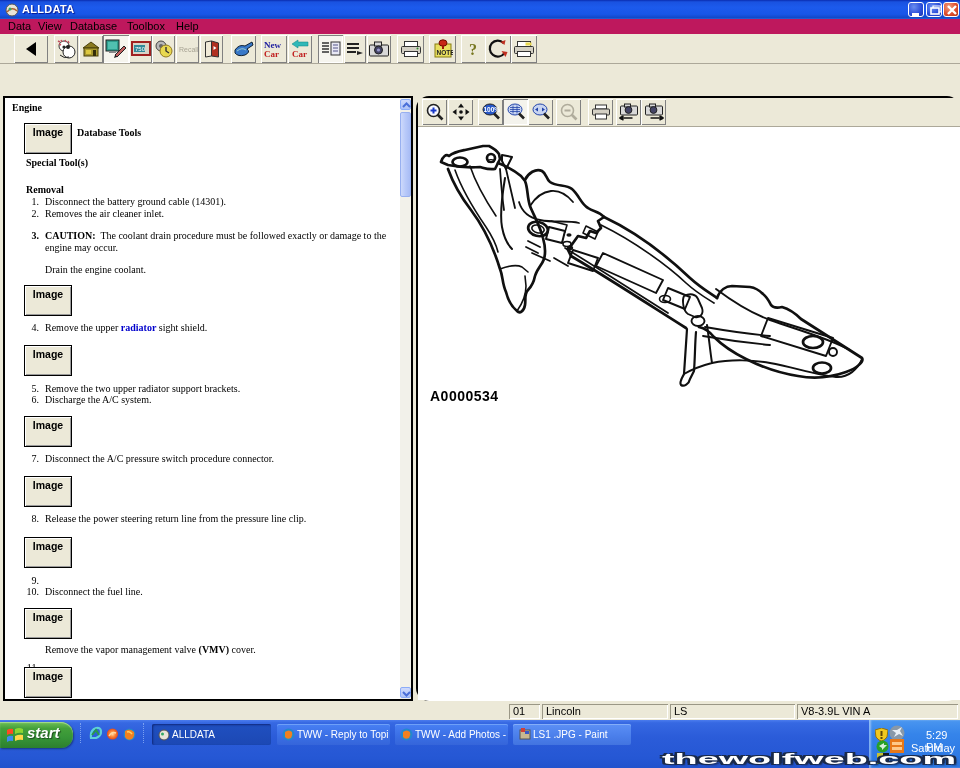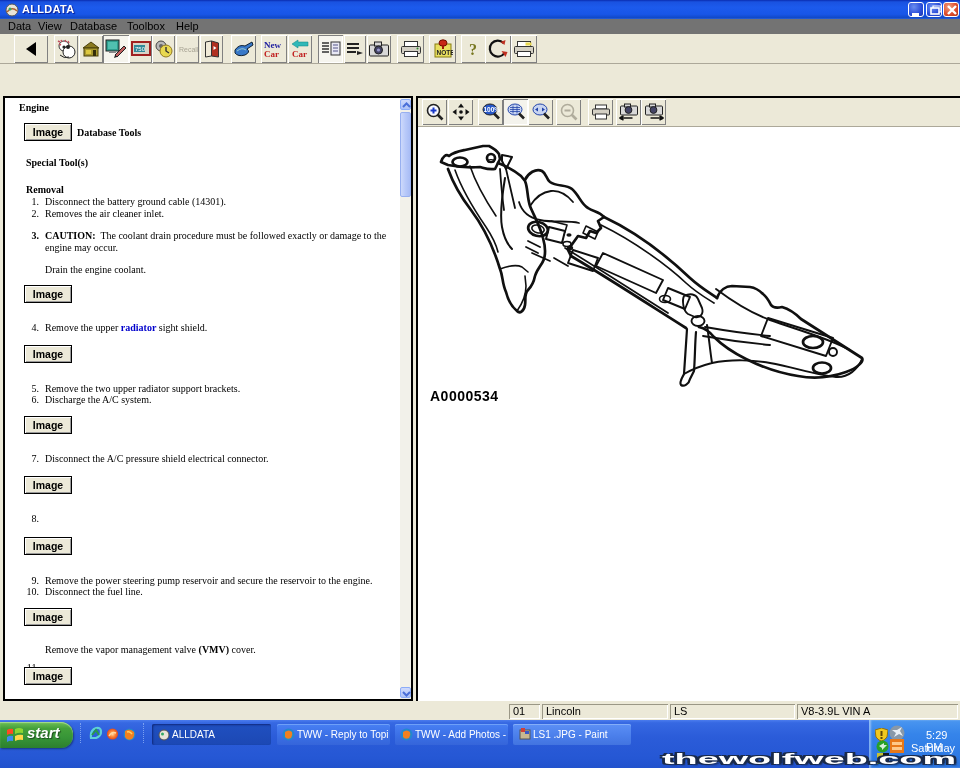--- a/index.html
+++ b/index.html
@@ -11,55 +11,55 @@
   background:linear-gradient(180deg,#0a2cb0 0%,#1952e0 10%,#1c5aec 38%,#1856e8 75%,#1149c8 93%,#2a62d8 100%); }
 #titleicon { position:absolute; left:5px; top:3px; width:14px; height:14px; }
 #titletext { position:absolute; left:22px; top:3px; color:#fff; font-size:11px; font-weight:bold; letter-spacing:0.3px; text-shadow:1px 1px 1px #00138c; }
 .winbtn { position:absolute; top:2px; width:16px; height:15px; border-radius:3px; border:1px solid #fff; }
 #btnmin  { right:36px; background:radial-gradient(circle at 35% 30%,#6a8ef0,#2a4cd8 60%,#1a36b0); }
 #btnmax  { right:18px; background:radial-gradient(circle at 35% 30%,#6a8ef0,#2a4cd8 60%,#1a36b0); }
 #btncls  { right:1px;  background:radial-gradient(circle at 35% 30%,#f0a080,#e05030 55%,#b03010); }
 .winbtn svg { position:absolute; left:0; top:0; }
 
 
-#menubar { position:absolute; left:0; top:19px; width:960px; height:15px; background:#737373; font-size:11px; color:#000; }
+#menubar { position:absolute; left:0; top:19px; width:960px; height:15px; background:#be185d; font-size:11px; color:#000; }
 #menubar span { position:absolute; top:1px; }
 
 
 #toolbar { position:absolute; left:0; top:34px; width:960px; height:30px; background:#ECE9D8; border-bottom:1px solid #ACA899; }
 .tbtn { position:absolute; top:1px; height:28px; background:#ECE9D8;
   box-shadow:inset 1px 1px 0 #fff, inset -1px -1px 0 #808080; }
 .tbtn.pressed { background:#f6f5ee; box-shadow:inset 1px 1px 0 #808080, inset -1px -1px 0 #fff; }
 .tbtn svg { position:absolute; left:50%; top:50%; transform:translate(-50%,-50%); }
 
 
 #headband { position:absolute; left:0; top:64px; width:960px; height:31px; background:#F1EEE1; border-top:1px solid #999; }
 #headtitle { position:absolute; left:7px; top:2px; font-family:"Liberation Serif",serif; font-size:13px; color:#111; }
 #headsteps { position:absolute; left:5px; top:20px; font-family:"Liberation Serif",serif; font-size:10px; color:#111; }
 
 
 #leftpanel { position:absolute; left:3px; top:96px; width:410px; height:605px; background:#fff; border:2px solid #000; }
 #lpcontent { position:absolute; left:0; top:0; width:395px; height:601px; overflow:hidden;
   font-family:"Liberation Serif",serif; font-size:10px; line-height:11.6px; color:#000; }
 .lp { position:absolute; }
-.imgbtn { position:absolute; left:19px; width:48px; height:18px; background:#ECE9D8;
+.imgbtn { position:absolute; left:19px; width:48px; height:31px; background:#ECE9D8;
   border:1px solid #000; box-shadow:inset 1px 1px 0 #fff, inset -1px -1px 0 #999;
   font-family:"Liberation Sans",sans-serif; font-size:10.5px; font-weight:bold; text-align:center; line-height:16px; }
 .num { position:absolute; width:34px; text-align:right; }
 .itm { position:absolute; left:40px; }
 a.rlink { color:#0000cc; font-weight:bold; }
 
 
 #lpscroll { position:absolute; right:0; top:0; width:11px; height:601px; background:#f2f1ea; }
 .sbtn { position:absolute; left:0; width:11px; height:11px; background:linear-gradient(180deg,#cfdafc,#aec2f7); border:1px solid #8cacf8; border-radius:2px; }
 .sbtn svg { position:absolute; left:1px; top:2px; }
 #sthumb { position:absolute; left:0; top:14px; width:11px; height:85px; background:linear-gradient(90deg,#cdd9fb,#b8c9f9 50%,#a8bcf5); border:1px solid #98b0f0; border-radius:2px; }
 
 
-#rightpanel { position:absolute; left:416px; top:96px; width:544px; height:605px; background:#fff; border-left:2px solid #000; border-top:2px solid #000; }
+#rightpanel { position:absolute; left:416px; top:96px; width:544px; height:605px; background:#fff; border-left:2px solid #000; border-top:2px solid #000;border-radius:13px; }
 #rtoolbar { position:absolute; left:0; top:0; width:544px; height:29px; background:#ECE9D8; border-bottom:1px solid #ACA899; }
 .rbtn { position:absolute; top:1px; width:25px; height:26px; background:#ECE9D8; box-shadow:inset 1px 1px 0 #fff, inset -1px -1px 0 #808080; }
 .rbtn.pressed { background:#f4f3ec; box-shadow:inset 1px 1px 0 #808080, inset -1px -1px 0 #fff; }
 .rbtn svg { position:absolute; left:50%; top:50%; transform:translate(-50%,-50%); }
 #drawarea { position:absolute; left:0; top:30px; width:542px; height:572px; background:#fff; }
 #dlabel { position:absolute; left:12px; top:260px; font-size:14px; font-weight:bold; color:#000; letter-spacing:0.5px; }
 
 
 #statusbar { position:absolute; left:0; top:703px; width:960px; height:17px; background:#ECE9D8; font-size:11px; }
 .sfield { position:absolute; top:1px; height:15px; box-shadow:inset 1px 1px 0 #9a9786, inset -1px -1px 0 #fff; padding:1px 4px 0 4px; }
@@ -249,21 +249,21 @@
           <rect x="1" y="6" width="19" height="7" rx="1" fill="#d4d0c4" stroke="#333"></rect>
           <rect x="4" y="11" width="13" height="5" fill="#fff" stroke="#333"></rect>
           <rect x="12" y="2" width="6" height="3" fill="#e8d850"></rect>
         </svg>
       </div>
   </div>
 
 
   <div id="leftpanel">
     <div id="lpcontent">
-      <b class="lp" style="left:14px; top:4px;">Engine</b>
+      <b class="lp" style="left:7px; top:4px;">Engine</b>
       <div class="imgbtn" style="top:25px;">Image</div>
       <b class="lp" style="left:72px; top:29px;">Database Tools</b>
       <b class="lp" style="left:21px; top:59px;">Special Tool(s)</b>
       <b class="lp" style="left:21px; top:86px;">Removal</b>
       <span class="num" style="top:98px;">1.</span>
         <span class="itm" style="top:98px;">Disconnect the battery ground cable (14301).</span>
       <span class="num" style="top:110px;">2.</span>
         <span class="itm" style="top:110px;">Removes the air cleaner inlet.</span>
       <span class="num" style="top:132px;"><b>3.</b></span>
         <span class="itm" style="top:132px; width:346px;"><b>CAUTION:</b>&nbsp; The coolant drain procedure must be followed exactly or damage to the engine may occur.</span>
@@ -271,26 +271,26 @@
       <div class="imgbtn" style="top:187px;">Image</div>
       <span class="num" style="top:224px;">4.</span>
         <span class="itm" style="top:224px;">Remove the upper <a class="rlink">radiator</a> sight shield.</span>
       <div class="imgbtn" style="top:247px;">Image</div>
       <span class="num" style="top:285px;">5.</span>
         <span class="itm" style="top:285px;">Remove the two upper radiator support brackets.</span>
       <span class="num" style="top:296px;">6.</span>
         <span class="itm" style="top:296px;">Discharge the A/C system.</span>
       <div class="imgbtn" style="top:318px;">Image</div>
       <span class="num" style="top:355px;">7.</span>
-        <span class="itm" style="top:355px;">Disconnect the A/C pressure shield electrical connector.</span>
+        <span class="itm" style="top:355px;">Disconnect the A/C pressure switch procedure connector.</span>
       <div class="imgbtn" style="top:378px;">Image</div>
       <span class="num" style="top:415px;">8.</span>
+        <span class="itm" style="top:415px;">Release the power steering return line from the pressure line clip.</span>
       <div class="imgbtn" style="top:439px;">Image</div>
       <span class="num" style="top:477px;">9.</span>
-        <span class="itm" style="top:477px;">Remove the power steering pump reservoir and secure the reservoir to the engine.</span>
       <span class="num" style="top:488px;">10.</span>
         <span class="itm" style="top:488px;">Disconnect the fuel line.</span>
       <div class="imgbtn" style="top:510px;">Image</div>
       <span class="num" style="top:546px;margin-top:18px;">11.</span>
         <span class="itm" style="top:546px;">Remove the vapor management valve <b>(VMV)</b> cover.</span>
       <div class="imgbtn" style="top:569px;">Image</div>
     </div>
     <div id="lpscroll">
       <div class="sbtn" style="top:1px">
           <svg width="9" height="7">

